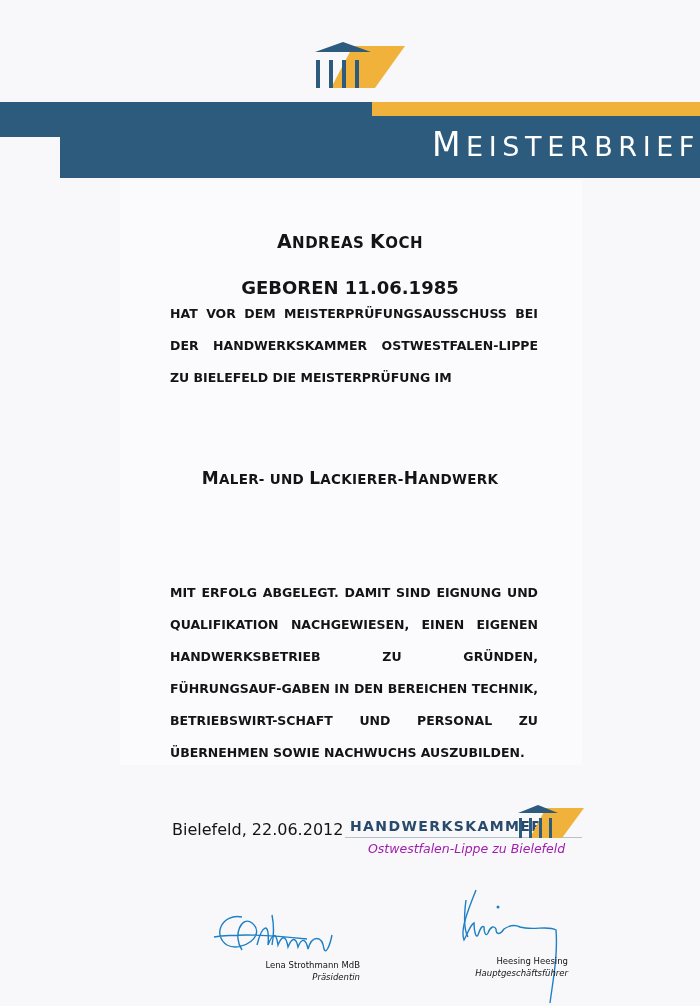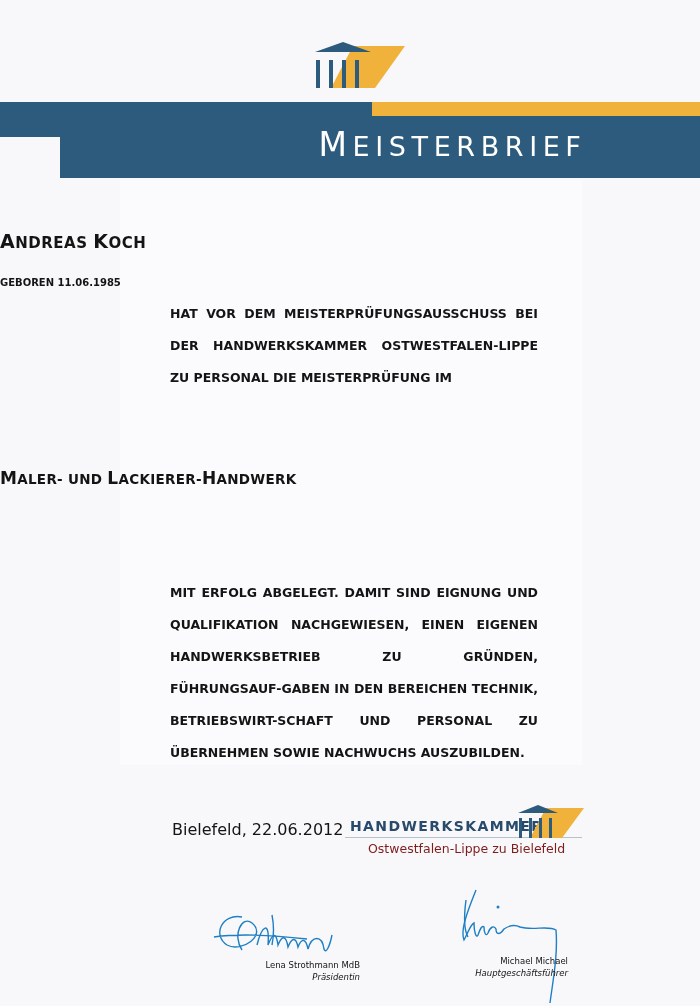--- a/index.html
+++ b/index.html
@@ -14,40 +14,40 @@
     position: absolute; left: 120px; top: 180px; width: 462px; height: 585px;
     background: #fbfbfd;
   }
   
   .top-logo { left: 313px; top: 42px; width: 92px; height: 50px; }
   
   .banner-top { left: 0; top: 102px; width: 700px; height: 35px; background: #2c5b7d; }
   .banner-gold { left: 372px; top: 102px; width: 328px; height: 14px; background: #f0b23a; }
   .banner-main { left: 60px; top: 137px; width: 640px; height: 41px; background: #2c5b7d; }
   .banner-title {
-    left: 60px; top: 125px; width: 640px; text-align: center; padding-left: 145px; box-sizing: border-box;
+    left: 60px; top: 125px; width: 640px; text-align: right; padding-left: 145px; box-sizing: border-box;
     color: #ffffff; font-size: 27px; letter-spacing: 5.6px; font-weight: normal;
   }
   .banner-title .big { font-size: 33px; }
-  .center { left: 0; width: 700px; }
+  .center { left: 0; width: 700px; text-align: center; }
   .name { top: 230px; font-size: 19px; font-weight: bold; letter-spacing: 0.5px; }
   .name .sm { font-size: 15px; }
-  .born { top: 277px; font-size: 10px; font-weight: bold; }
+  .born { top: 277px; font-size: 18px; font-weight: bold; }
   .para {
     left: 170px; width: 368px; font-size: 12.5px; font-weight: bold;
     line-height: 32px; text-align: justify; text-align-last: left;
   }
   .para1 { top: 298px; }
   .trade { top: 468px; font-size: 17px; font-weight: bold; letter-spacing: 0.3px; }
   .trade .sm { font-size: 13.5px; }
   .para2 { top: 549px; margin-top: 28px; }
   .place-date { left: 172px; top: 820px; font-size: 16px; }
   .hwk-name { left: 350px; top: 818px; font-size: 14px; font-weight: bold; color: #2a4a6b; letter-spacing: 1.4px; }
   .hwk-line { left: 345px; top: 837px; width: 237px; height: 1px; background: #b7c1cc; }
-  .hwk-sub { left: 368px; top: 841px; font-size: 12.5px; color: #7f1d1d; }
+  .hwk-sub { left: 368px; top: 841px; font-size: 12.5px; font-style: italic; color: #a21caf; }
   .hwk-logo { left: 516px; top: 805px; width: 68px; height: 34px; }
   .sig1 { left: 212px; top: 905px; width: 125px; height: 60px; }
   .sig2 { left: 448px; top: 885px; width: 115px; height: 120px; }
   .signer-name { font-size: 8.5px; text-align: right; width: 160px; }
   .signer-role { font-size: 8.5px; font-style: italic; text-align: right; width: 160px; }
   .s1n { left: 200px; top: 960px; }
   .s1r { left: 200px; top: 972px; }
   .s2n { left: 408px; top: 956px; }
   .s2r { left: 408px; top: 968px; }
 </style>
@@ -66,21 +66,21 @@
 </svg>
 
 <div class="abs banner-top"></div>
 <div class="abs banner-main"></div>
 <div class="abs banner-gold"></div>
 <div class="abs banner-title"><span class="big">M</span><span>EISTERBRIEF</span></div>
 
 <div class="abs center name"><span>A</span><span class="sm">NDREAS </span><span>K</span><span class="sm">OCH</span></div>
 <div class="abs center born">GEBOREN 11.06.1985</div>
 
-<div class="abs para para1">HAT VOR DEM MEISTERPRÜFUNGSAUSSCHUSS BEI DER HANDWERKSKAMMER OSTWESTFALEN-LIPPE ZU PERSONAL DIE MEISTERPRÜFUNG IM</div>
+<div class="abs para para1">HAT VOR DEM MEISTERPRÜFUNGSAUSSCHUSS BEI DER HANDWERKSKAMMER OSTWESTFALEN-LIPPE ZU BIELEFELD DIE MEISTERPRÜFUNG IM</div>
 
 <div class="abs center trade"><span>M</span><span class="sm">ALER- UND </span><span>L</span><span class="sm">ACKIERER-</span><span>H</span><span class="sm">ANDWERK</span></div>
 
 <div class="abs para para2">MIT ERFOLG ABGELEGT. DAMIT SIND EIGNUNG UND QUALIFIKATION NACHGEWIESEN, EINEN EIGENEN HANDWERKSBETRIEB ZU GRÜNDEN, FÜHRUNGSAUF-GABEN IN DEN BEREICHEN TECHNIK, BETRIEBSWIRT-SCHAFT UND PERSONAL ZU ÜBERNEHMEN SOWIE NACHWUCHS AUSZUBILDEN.</div>
 
 <div class="abs place-date">Bielefeld, 22.06.2012</div>
 <div class="abs hwk-name">HANDWERKSKAMMER</div>
 <div class="abs hwk-line"></div>
 <div class="abs hwk-sub">Ostwestfalen-Lippe zu Bielefeld</div>
 <svg class="abs hwk-logo" viewBox="0 0 68 34">
@@ -98,14 +98,14 @@
   <path d="M60 10 C62 20, 62 30, 60 40"></path>
 </svg>
 <svg class="abs sig2" viewBox="0 0 115 120" fill="none" stroke="#1e7fc4" stroke-width="1.4">
   <path d="M28 5 C20 25, 12 45, 16 55 C20 48, 22 40, 26 38 C26 46, 28 54, 30 50 C32 44, 34 40, 36 42 C36 48, 38 52, 40 48 C42 42, 46 40, 48 44 C48 50, 52 50, 56 44 C62 40, 68 40, 72 42 C85 46, 100 40, 108 45 C110 70, 105 95, 102 118"></path>
   <path d="M18 15 C16 30, 16 45, 20 52"></path>
   <circle cx="50" cy="22" r="0.8" fill="#1e7fc4"></circle>
 </svg>
 
 <div class="abs signer-name s1n">Lena Strothmann MdB</div>
 <div class="abs signer-role s1r">Präsidentin</div>
-<div class="abs signer-name s2n">Michael Michael</div>
+<div class="abs signer-name s2n">Heesing Heesing</div>
 <div class="abs signer-role s2r">Hauptgeschäftsführer</div>
 
 </body></html>

